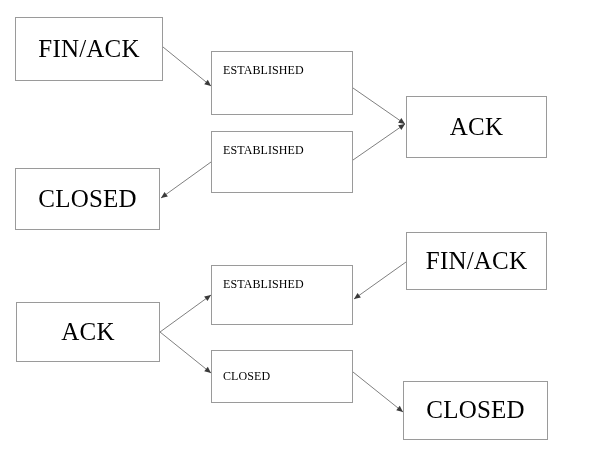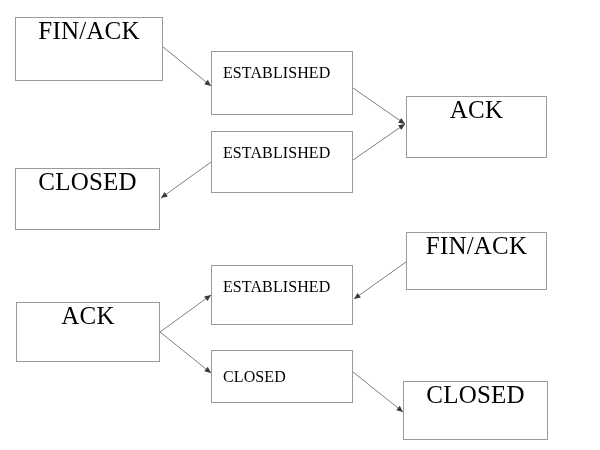--- a/index.html
+++ b/index.html
@@ -27,39 +27,40 @@
   .node {
     position: absolute;
     box-sizing: border-box;
     background: #ffffff;
     border: 1px solid #9a9a9a;
     display: flex;
     color: #000000;
   }
   
   .node.big {
+    align-items: center;
     justify-content: center;
   }
   .node.big .node-label {
     font-size: 25px;
     line-height: 1.05;
     letter-spacing: 0.2px;
     white-space: nowrap;
   }
   
   .node.small {
     align-items: flex-start;
     justify-content: flex-start;
     padding: 10px 11px;
   }
   .node.small.mid {
     align-items: center;
   }
   .node.small .node-label {
-    font-size: 16px;
+    font-size: 12px;
     line-height: 1.35;
     letter-spacing: 0.1px;
     text-align: left;
     word-break: break-all;
   }
 </style>
 </head>
 <body>
 
 <div id="canvas">

